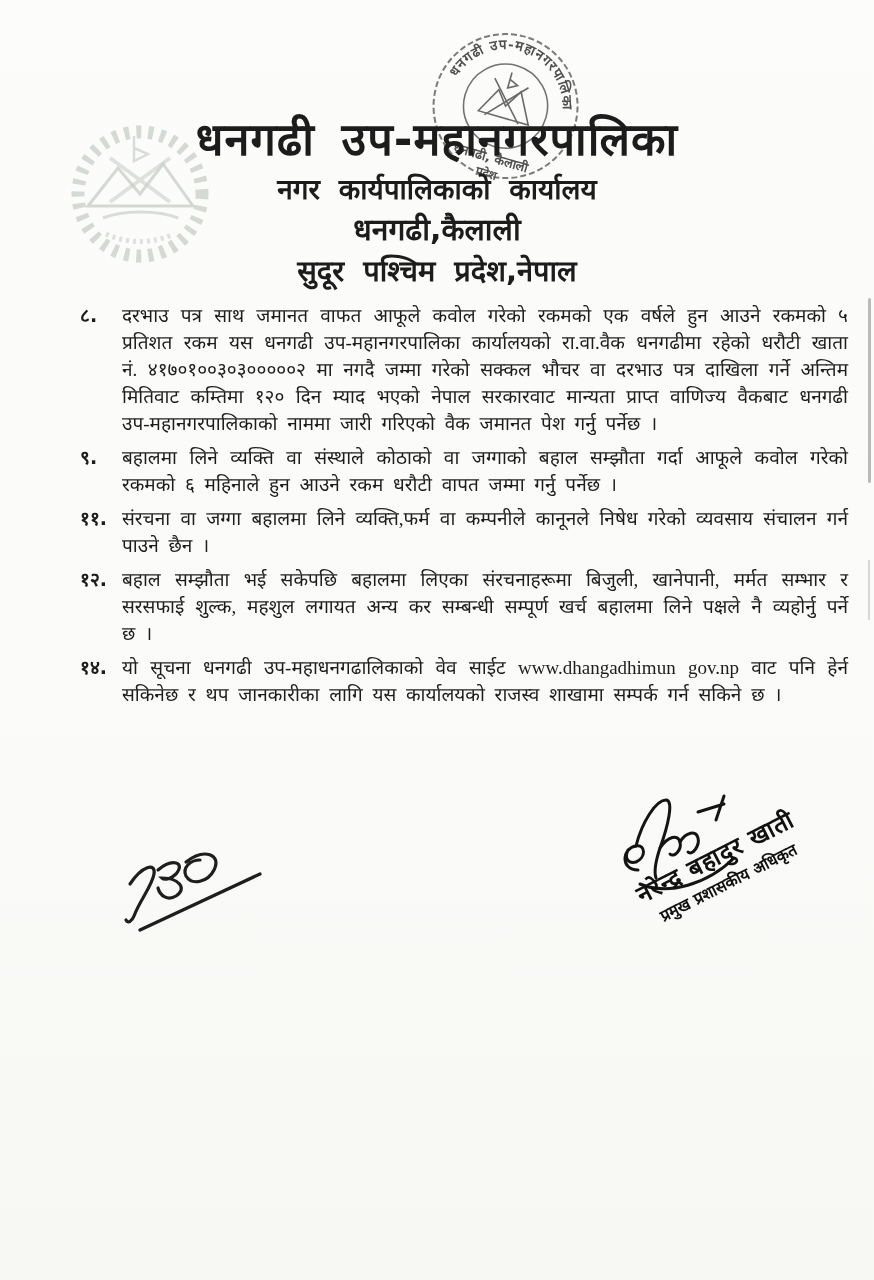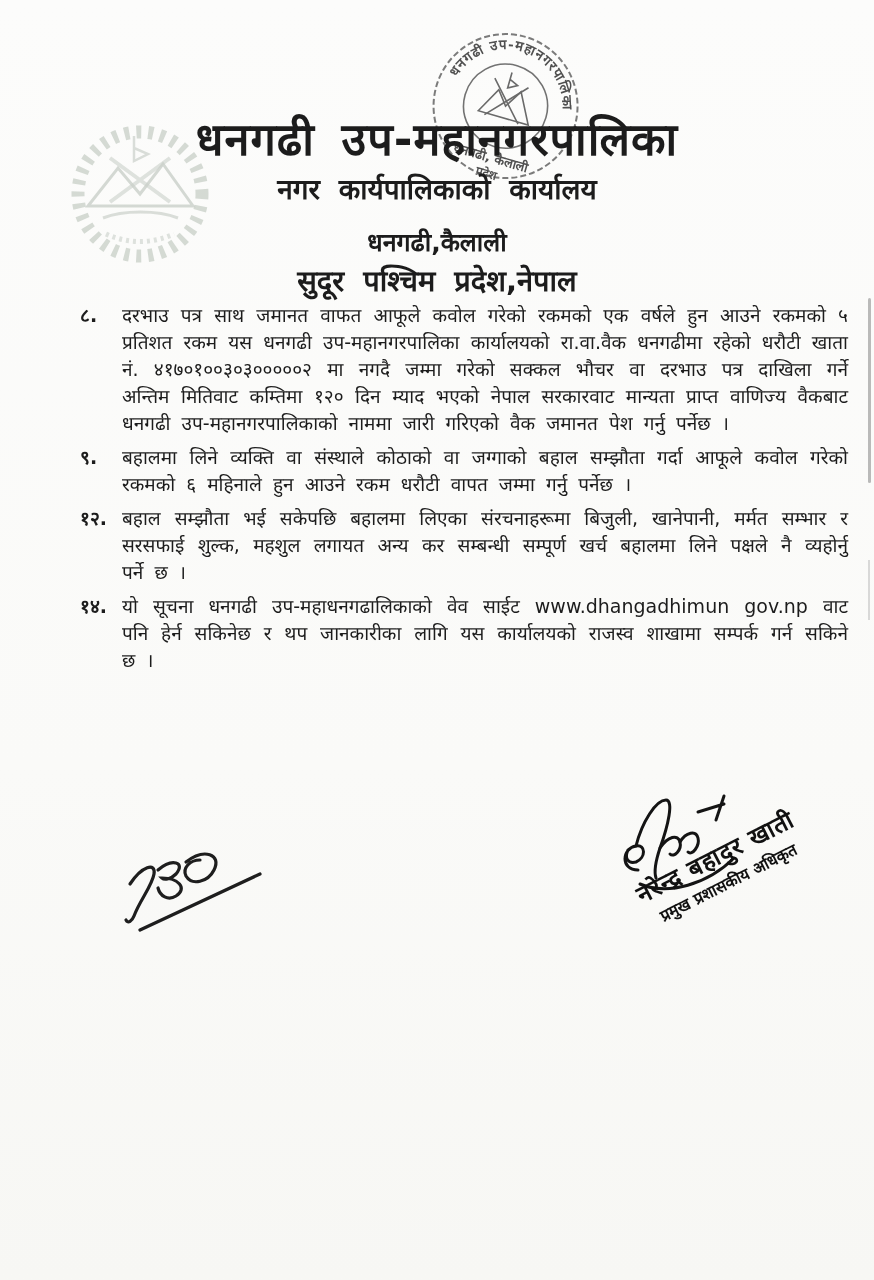--- a/index.html
+++ b/index.html
@@ -13,29 +13,29 @@
     color:#1c1c1c;
   }
   
   .left-emblem{position:absolute;left:48px;top:106px;opacity:.5;}
   
   .top-stamp{position:absolute;left:412px;top:22px;opacity:.82;}
   
   .header{position:absolute;left:0;top:92px;width:100%;text-align:center;line-height:1.25;}
   .header .title{font-size:45px;font-weight:bold;word-spacing:10px;letter-spacing:1px;margin-top:20px;}
   .header .office{font-size:28px;font-weight:bold;word-spacing:9px;margin-top:4px;}
-  .header .location{font-size:25px;font-weight:bold;margin-top:20px;}
+  .header .location{font-size:30px;font-weight:bold;margin-top:4px;}
   .header .province{font-size:29px;font-weight:bold;word-spacing:9px;margin-top:4px;}
   
   .refblock{position:absolute;left:62px;top:250px;font-size:17px;font-weight:bold;line-height:1.7;}
   
   .items{position:absolute;left:80px;top:302px;width:768px;}
   .item{display:flex;margin-bottom:7px;}
   .item .num{flex:0 0 42px;font-size:19px;font-weight:bold;line-height:27px;}
-  .item .txt{flex:1;font-size:19px;line-height:27px;text-align:justify;word-spacing:5px;}
+  .item .txt{flex:1;font-size:19px;line-height:27px;text-align:justify;word-spacing:5px;font-family:Liberation Serif, serif;}
   
   .hand-mark{position:absolute;left:92px;top:826px;}
   
   .signature{position:absolute;left:612px;top:792px;}
   
   .name-stamp{
     position:absolute;left:596px;top:898px;width:250px;
     transform:rotate(-27deg);transform-origin:left top;
     text-align:center;color:#111;
   }
@@ -92,20 +92,24 @@
   <div class="items">
     <div class="item">
       <span class="num">८.</span>
       <span class="txt">दरभाउ पत्र साथ जमानत वाफत आफूले कवोल गरेको रकमको एक वर्षले हुन आउने रकमको ५ प्रतिशत रकम यस धनगढी उप-महानगरपालिका कार्यालयको रा.वा.वैक धनगढीमा रहेको धरौटी खाता नं. ४१७०१००३०३०००००२ मा नगदै जम्मा गरेको सक्कल भौचर वा दरभाउ पत्र दाखिला गर्ने अन्तिम मितिवाट कम्तिमा १२० दिन म्याद भएको नेपाल सरकारवाट मान्यता प्राप्त वाणिज्य वैकबाट धनगढी उप-महानगरपालिकाको नाममा जारी गरिएको वैक जमानत पेश गर्नु पर्नेछ ।</span>
     </div>
     <div class="item">
       <span class="num">९.</span>
       <span class="txt">बहालमा लिने व्यक्ति वा संस्थाले कोठाको वा जग्गाको बहाल सम्झौता गर्दा आफूले कवोल गरेको रकमको ६ महिनाले हुन आउने रकम धरौटी वापत जम्मा गर्नु पर्नेछ ।</span>
     </div>
     <div class="item">
+      <span class="num">११.</span>
+      <span class="txt">संरचना वा जग्गा बहालमा लिने व्यक्ति,फर्म वा कम्पनीले कानूनले निषेध गरेको व्यवसाय संचालन गर्न पाउने छैन ।</span>
+    </div>
+    <div class="item">
       <span class="num">१२.</span>
       <span class="txt">बहाल सम्झौता भई सकेपछि बहालमा लिएका संरचनाहरूमा बिजुली, खानेपानी, मर्मत सम्भार र सरसफाई शुल्क, महशुल लगायत अन्य कर सम्बन्धी सम्पूर्ण खर्च बहालमा लिने पक्षले नै व्यहोर्नु पर्ने छ ।</span>
     </div>
     <div class="item">
       <span class="num">१४.</span>
       <span class="txt">यो सूचना धनगढी उप-महाधनगढालिकाको वेव साईट www.dhangadhimun gov.np वाट पनि हेर्न सकिनेछ र थप जानकारीका लागि यस कार्यालयको राजस्व शाखामा सम्पर्क गर्न सकिने छ ।</span>
     </div>
   </div>
 
   <svg class="hand-mark" width="210" height="120" viewBox="0 0 210 120">

